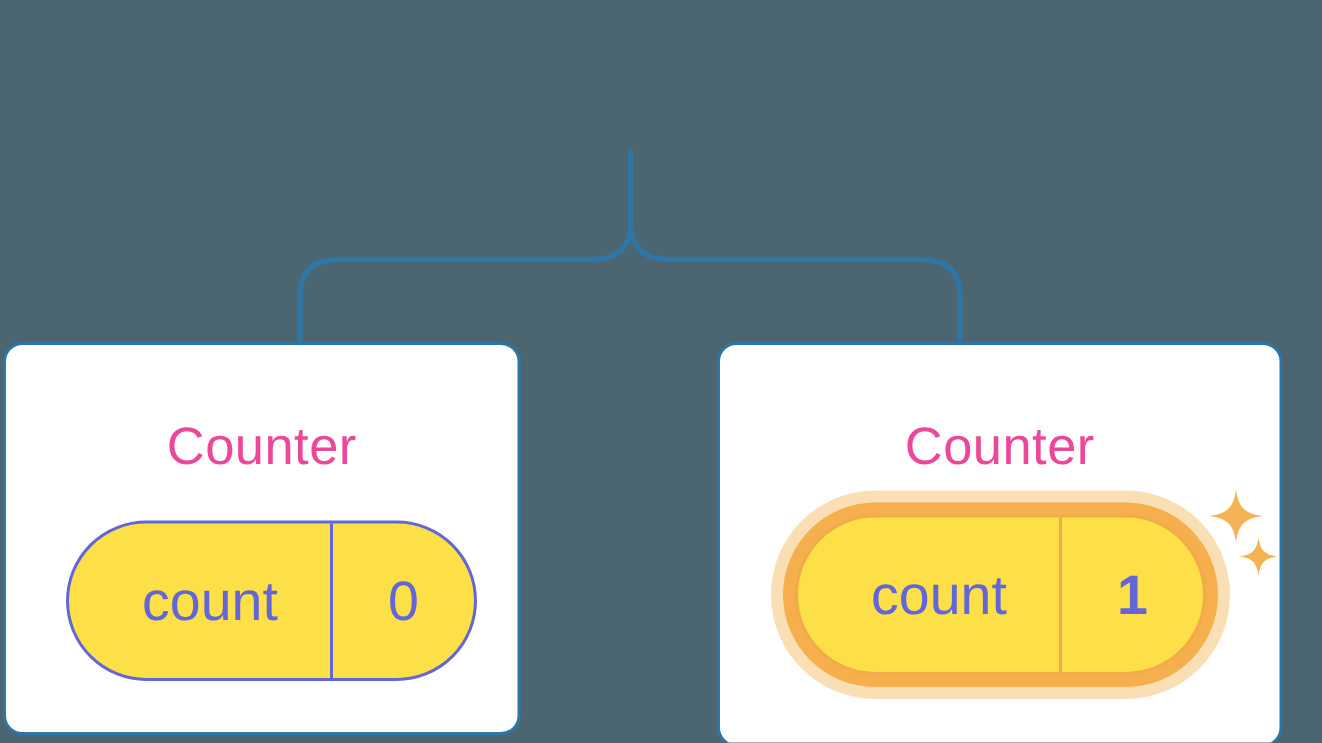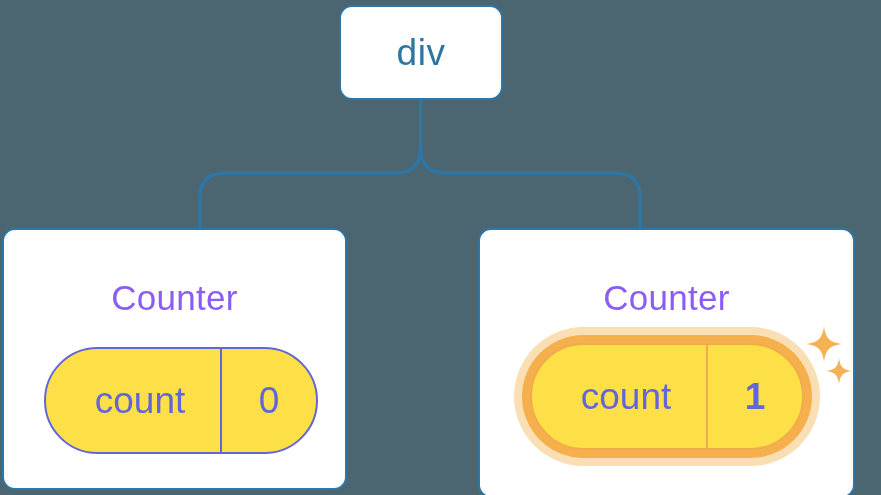--- a/index.html
+++ b/index.html
@@ -72,21 +72,21 @@
   }
   #node-counter-right {
     left: 478px;
     top: 228px;
     width: 377px;
     height: 270px;
   }
 
   .card-title {
     font-size: 35px;
-    color: #8b5cf6;
+    color: #ec4899;
     line-height: 1;
     margin-top: 50px;
     letter-spacing: 0.3px;
   }
 
   
   .pill-wrap {
     position: absolute;
   }
   #pill-wrap-left {
@@ -167,23 +167,20 @@
     <g fill="none" stroke="#2e76a6" stroke-width="3.5" stroke-linecap="butt">
 
       <path d="M 420.5 100 L 420.5 148"></path>
 
       <path d="M 420.5 148 Q 420.5 173 395 173 L 225 173 Q 200 173 200 198 L 200 230"></path>
 
       <path d="M 420.5 148 Q 420.5 173 446 173 L 615 173 Q 640 173 640 198 L 640 230"></path>
     </g>
   </svg>
 
-  <div class="node" id="node-div">
-    <span class="div-label">div</span>
-  </div>
 
   <div class="node card" id="node-counter-left">
     <span class="card-title">Counter</span>
     <div class="pill-wrap" id="pill-wrap-left">
       <div class="pill">
         <span class="pill-key">count</span>
         <span class="pill-val">0</span>
       </div>
     </div>
   </div>

